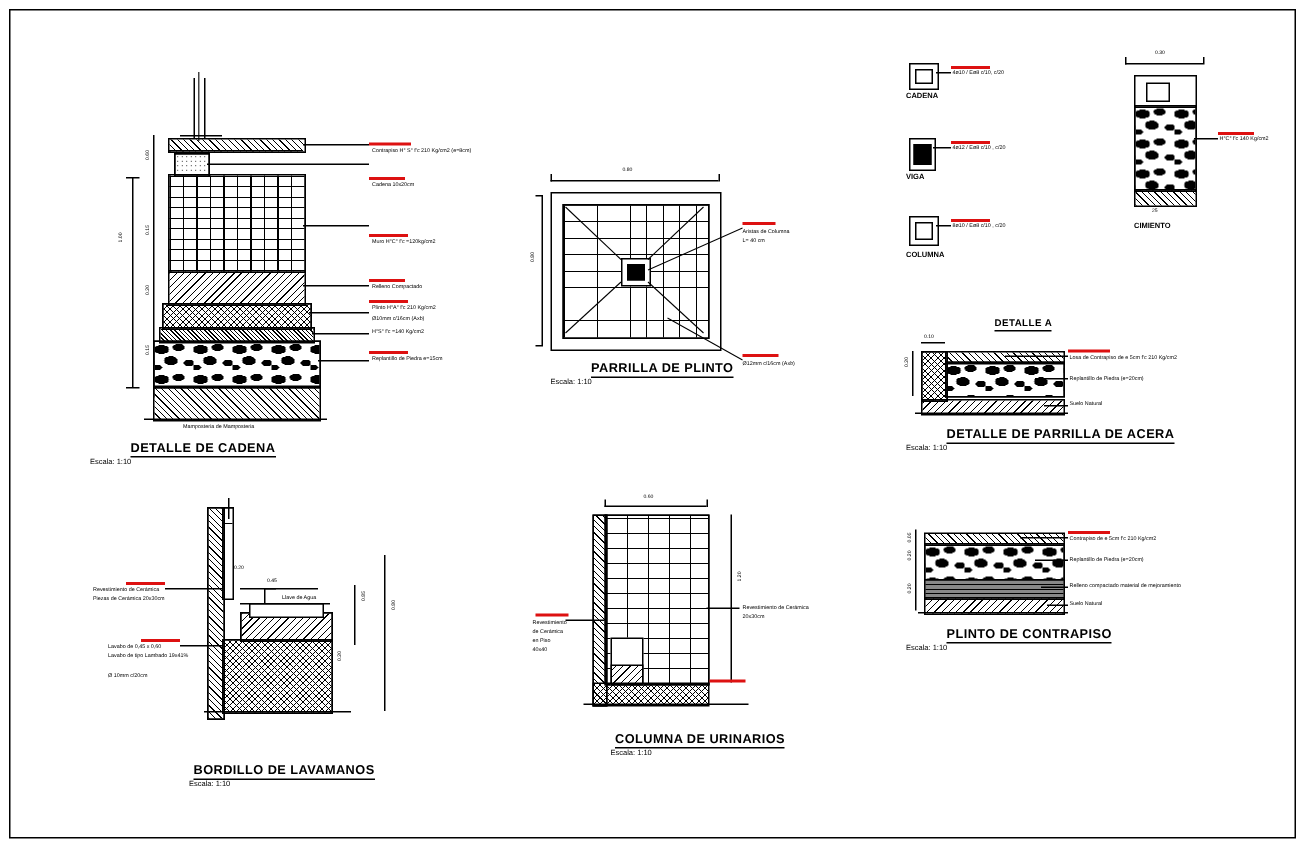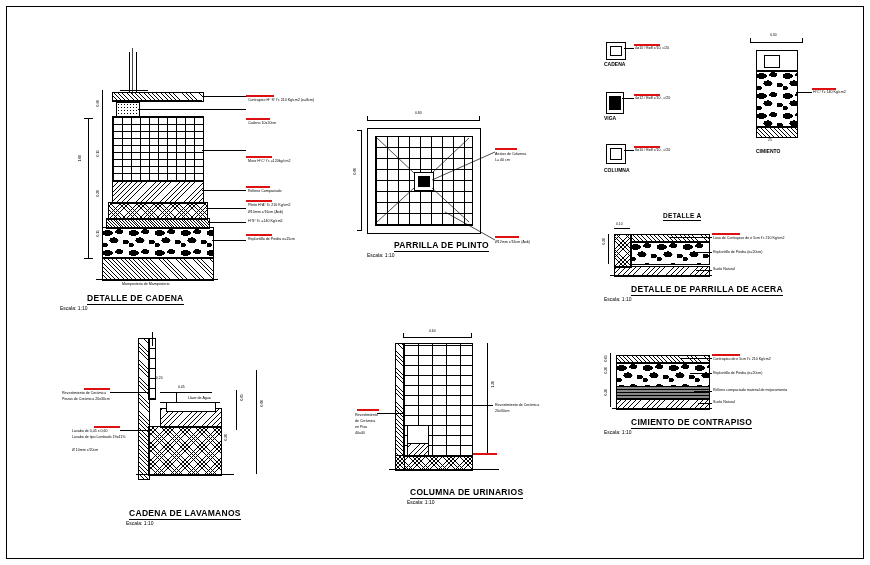--- a/index.html
+++ b/index.html
@@ -247,21 +247,21 @@
     <div class="ln hline" style="left:80px;top:13px;width:32px;"></div>
     <div class="redline" style="left:112px;top:9px;width:28px;"></div>
     <div class="lbl abs" style="left:113px;top:12px;">Contrapiso  de e 5cm  f'c 210 Kg/cm2</div>
     <div class="ln hline" style="left:90px;top:28px;width:22px;"></div>
     <div class="lbl abs" style="left:113px;top:26px;">Replantillo de Piedra (e=20cm)</div>
     <div class="ln hline" style="left:94px;top:46px;width:18px;"></div>
     <div class="lbl abs" style="left:113px;top:43px;">Relleno compactado material de mejoramiento</div>
     <div class="ln hline" style="left:98px;top:58px;width:14px;"></div>
     <div class="lbl abs" style="left:113px;top:55px;">Suelo Natural</div>
 
-    <div class="ttl abs" style="left:4px;top:72px;"><u>CIMIENTO DE CONTRAPISO</u></div>
+    <div class="ttl abs" style="left:4px;top:72px;"><u>PLINTO DE CONTRAPISO</u></div>
     <div class="esc abs" style="left:4px;top:84px;">Escala: 1:10</div>
   </div>
 
   <div class="abs" style="left:60px;top:330px;width:260px;height:200px;">
 
     <div class="box hatch-diag" style="left:78px;top:8px;width:10px;height:140px;"></div>
     <div class="box" style="left:78px;top:8px;width:10px;height:140px;"></div>
     <div class="ln vline" style="left:92px;top:2px;height:14px;background:#000;"></div>
     <div class="ln hline" style="left:88px;top:8px;width:8px;"></div>
 
@@ -293,21 +293,21 @@
     <div class="lbl abs" style="left:2px;top:61px;">Revestimiento de Cerámica</div>
     <div class="lbl abs" style="left:2px;top:67px;">Piezas de Cerámica 20x30cm</div>
 
     <div class="ln hline" style="left:60px;top:100px;width:28px;"></div>
     <div class="redline" style="left:34px;top:96px;width:26px;"></div>
     <div class="lbl abs" style="left:12px;top:99px;">Lavabo de 0,45 x 0,60</div>
     <div class="lbl abs" style="left:12px;top:105px;">Lavabo de tipo Lambado 19x41%</div>
     <div class="lbl abs" style="left:12px;top:118px;">Ø 10mm c/20cm</div>
     <div class="lbl abs" style="left:128px;top:66px;">Llave de Agua</div>
 
-    <div class="ttl abs" style="left:42px;top:178px;"><u>CADENA DE LAVAMANOS</u></div>
+    <div class="ttl abs" style="left:42px;top:178px;"><u>BORDILLO DE LAVAMANOS</u></div>
     <div class="esc abs" style="left:66px;top:190px;">Escala: 1:10</div>
   </div>
 
   <div class="abs" style="left:355px;top:325px;width:250px;height:190px;">
 
     <div class="ln hline" style="left:48px;top:12px;width:68px;"></div>
     <div class="tick" style="left:48px;top:8px;"></div>
     <div class="tick" style="left:116px;top:8px;"></div>
     <div class="dim abs" style="left:74px;top:4px;">0.60</div>
 

